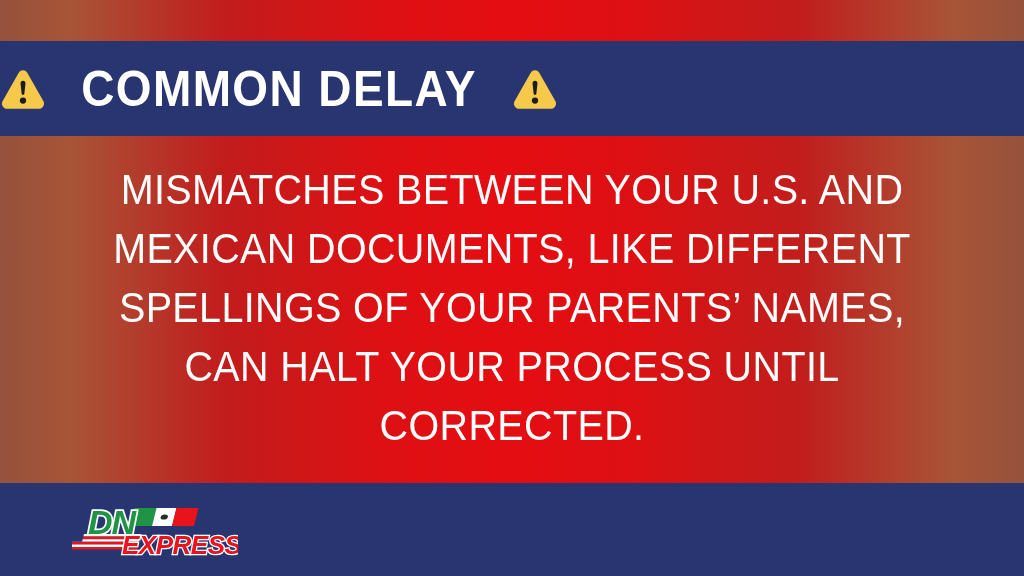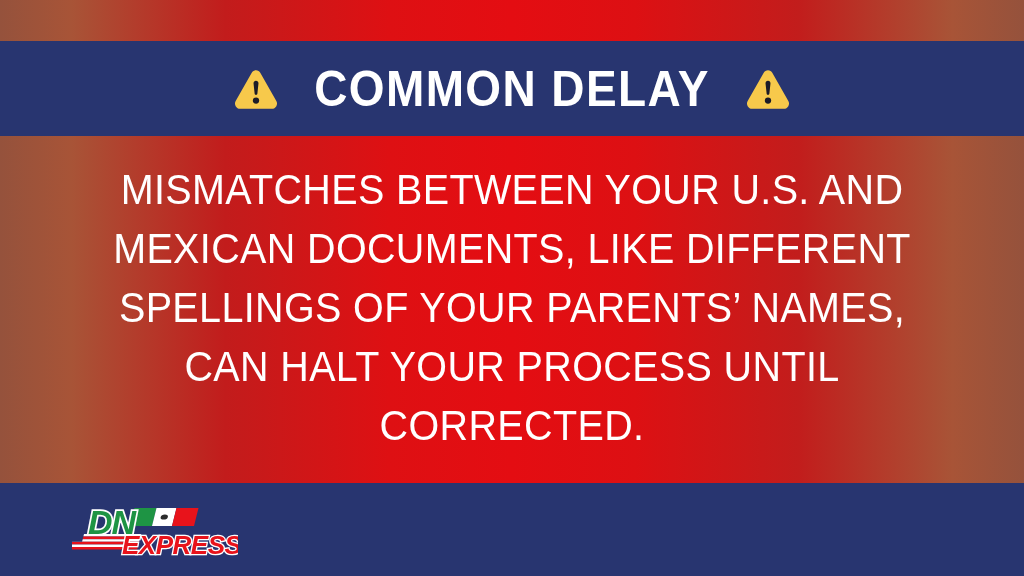--- a/index.html
+++ b/index.html
@@ -34,21 +34,21 @@
   
   .header-band {
     position: absolute;
     left: 0;
     top: 41px;
     width: 1024px;
     height: 95px;
     background: #283570;
     display: flex;
     align-items: center;
-    justify-content: center;
+    justify-content: flex-start;
     gap: 18px;
   }
 
   .header-title {
     color: #ffffff;
     font-size: 50px;
     font-weight: bold;
     letter-spacing: 1.5px;
     line-height: 1;
     white-space: nowrap;

